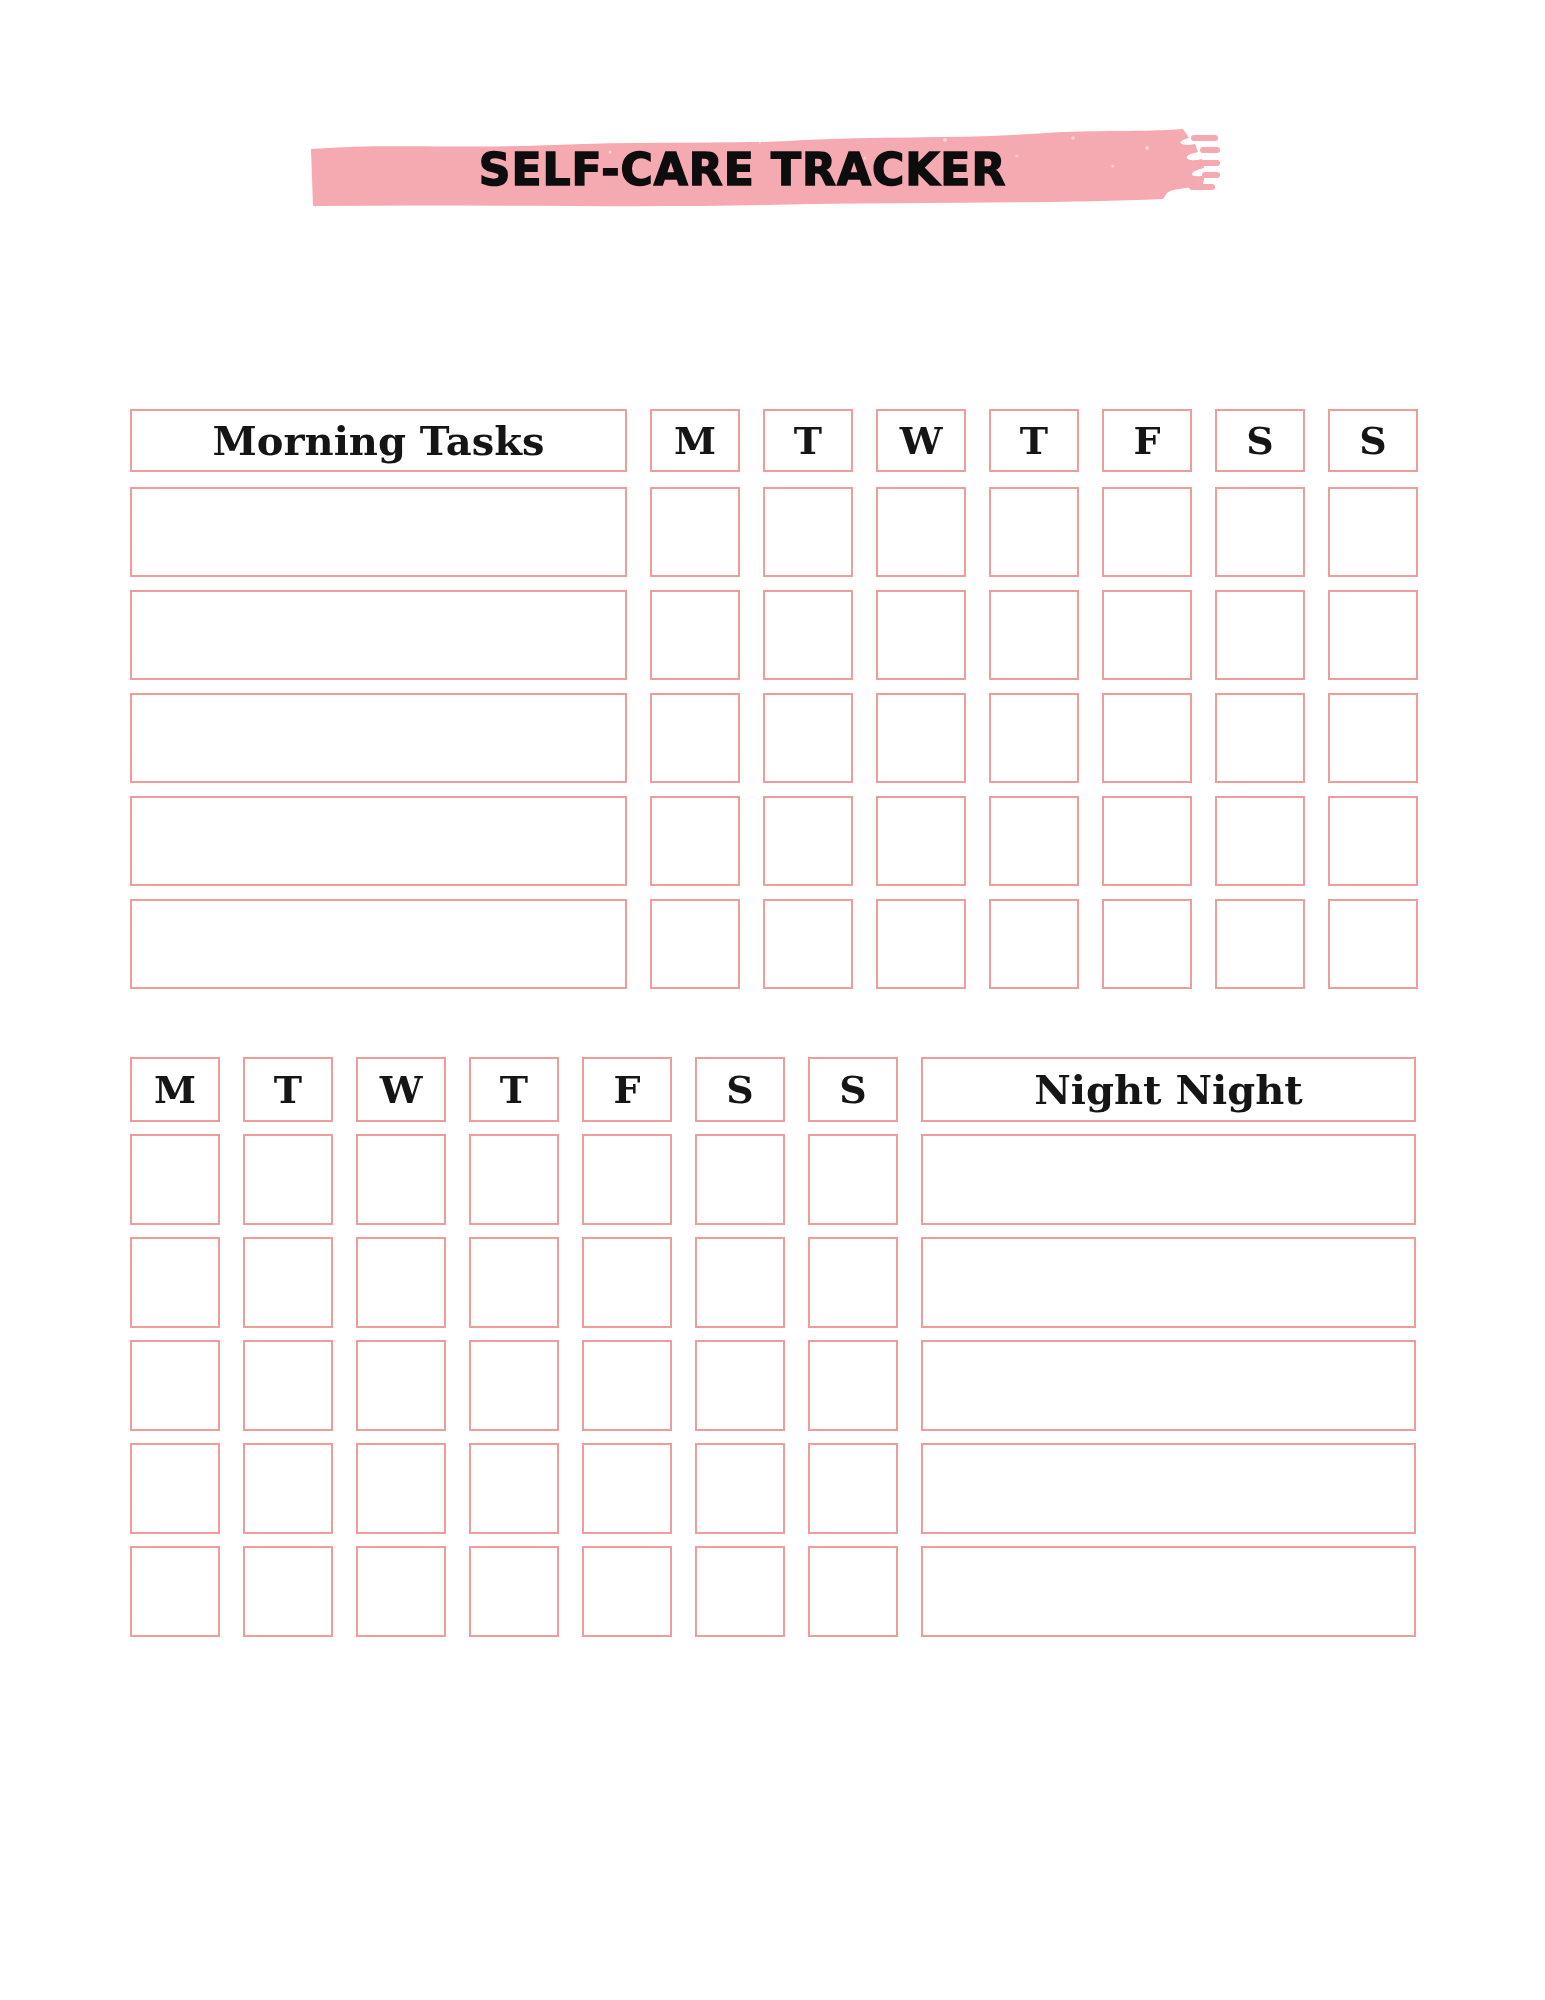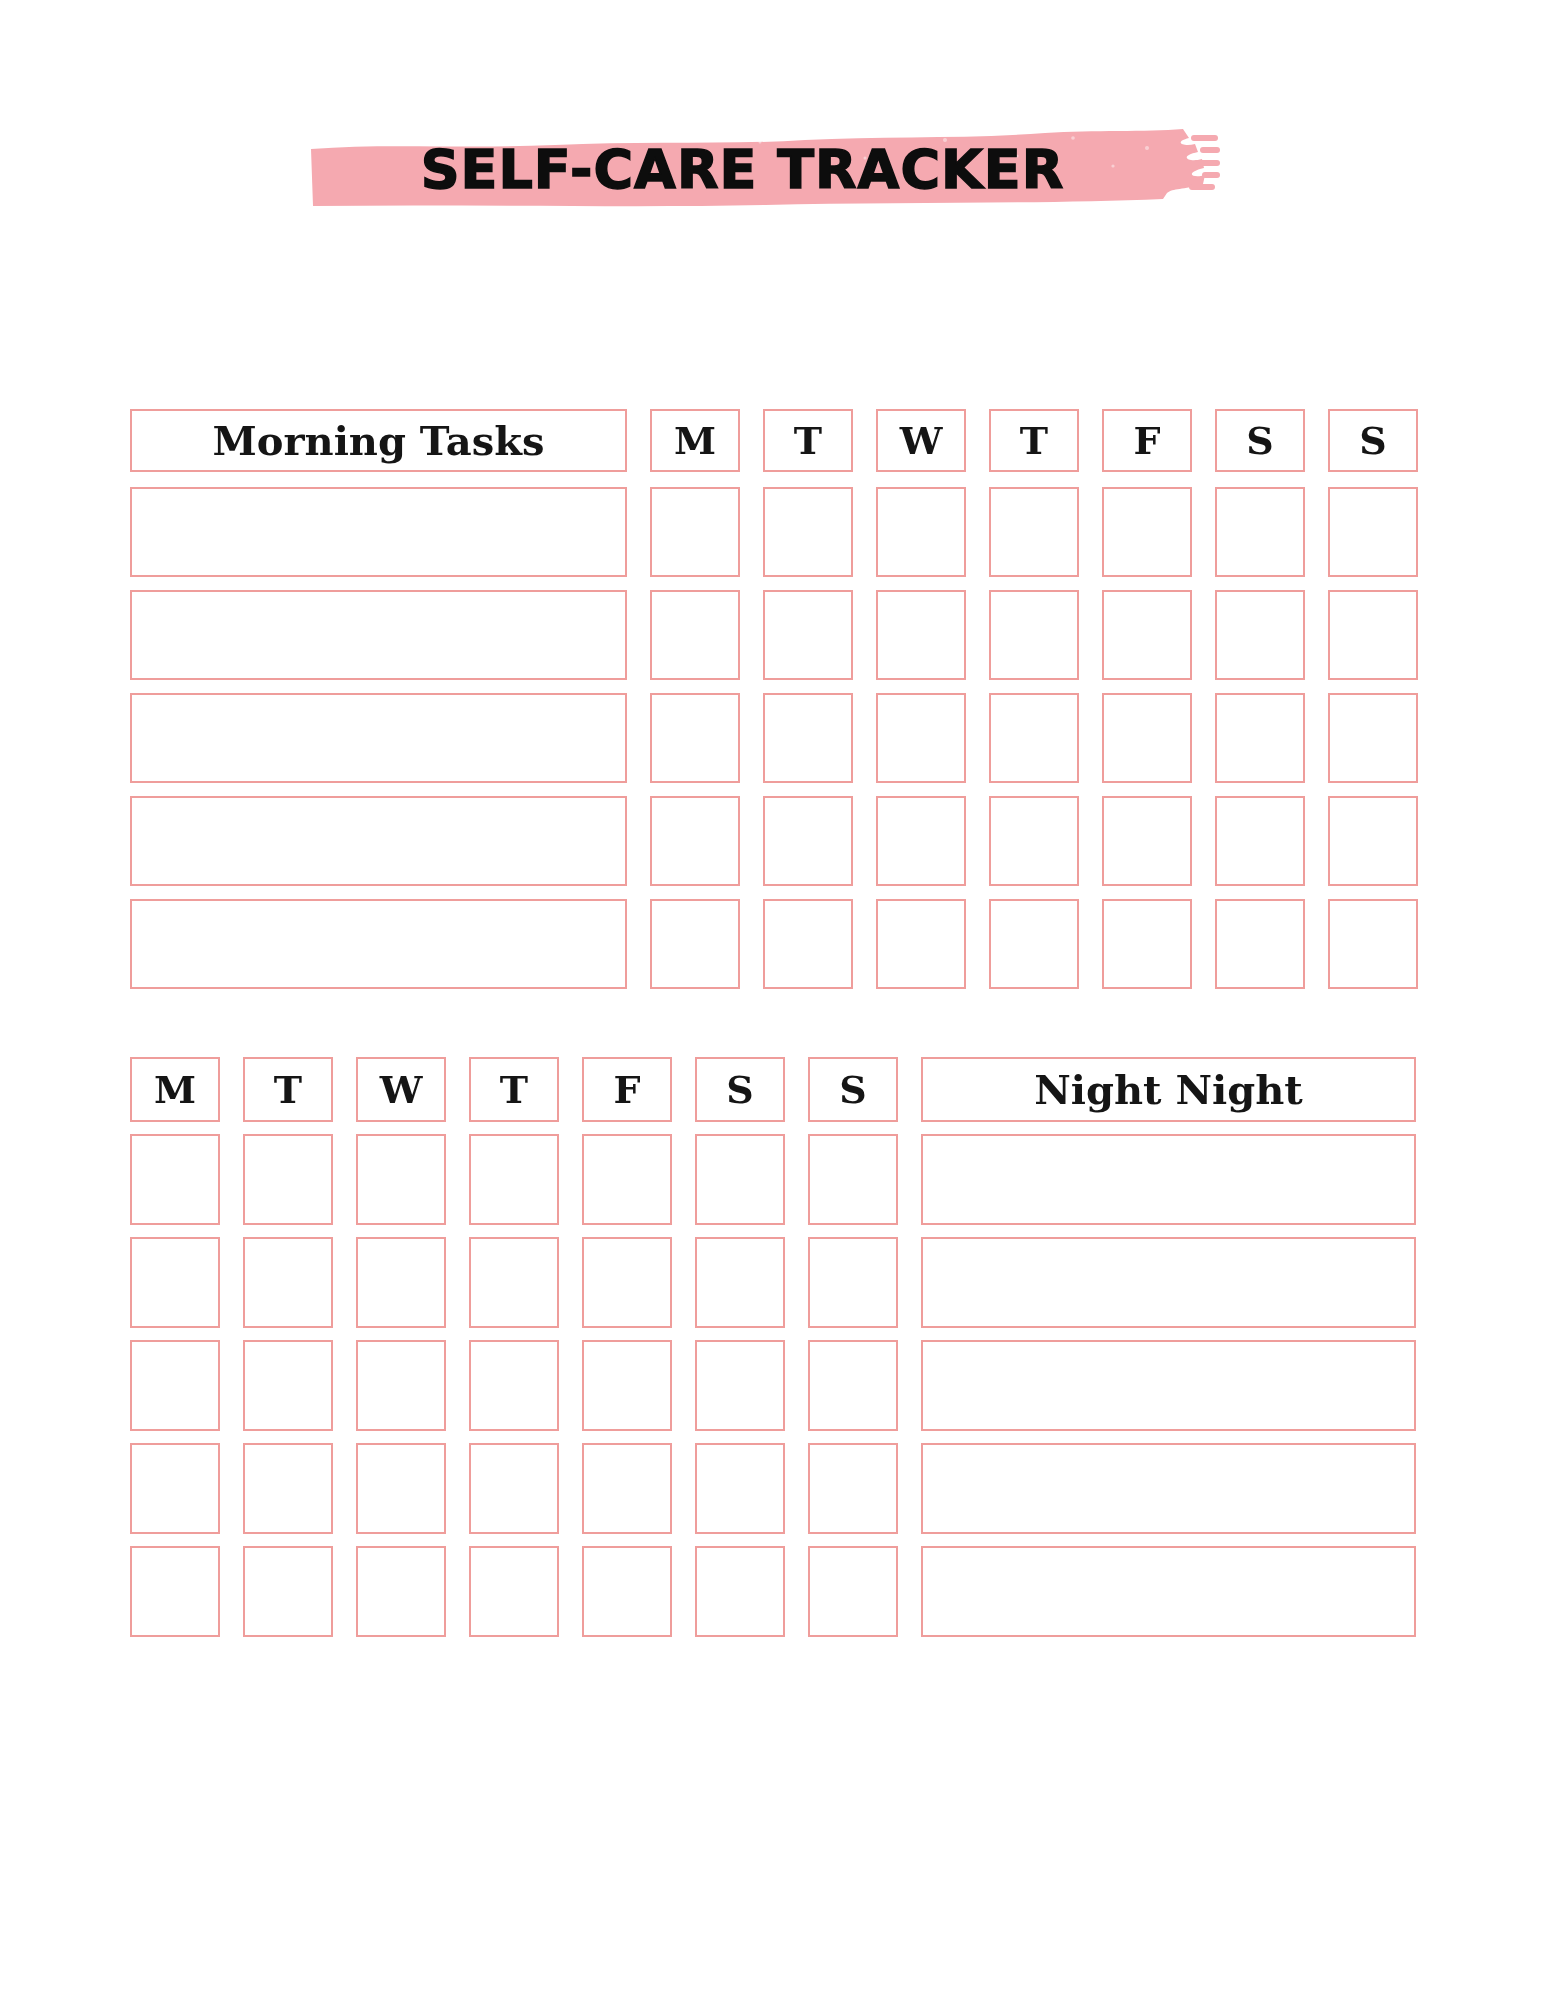--- a/index.html
+++ b/index.html
@@ -27,21 +27,21 @@
     position:absolute;
     left:0; top:0; right:0; bottom:0;
     margin:0;
     display:flex;
     align-items:center;
     justify-content:center;
     padding:8px 60px 0 20px;
     box-sizing:border-box;
     font-family:"DejaVu Sans", sans-serif;
     font-weight:bold;
-    font-size:54px;
+    font-size:44px;
     letter-spacing:1px;
     color:#0d0d0d;
     -webkit-text-stroke:1.5px #0d0d0d;
     white-space:nowrap;
   }
 
   
   .tracker{position:absolute;}
   .tracker-top{left:130px; top:409px;}
   .tracker-bottom{left:130px; top:1057px;}

